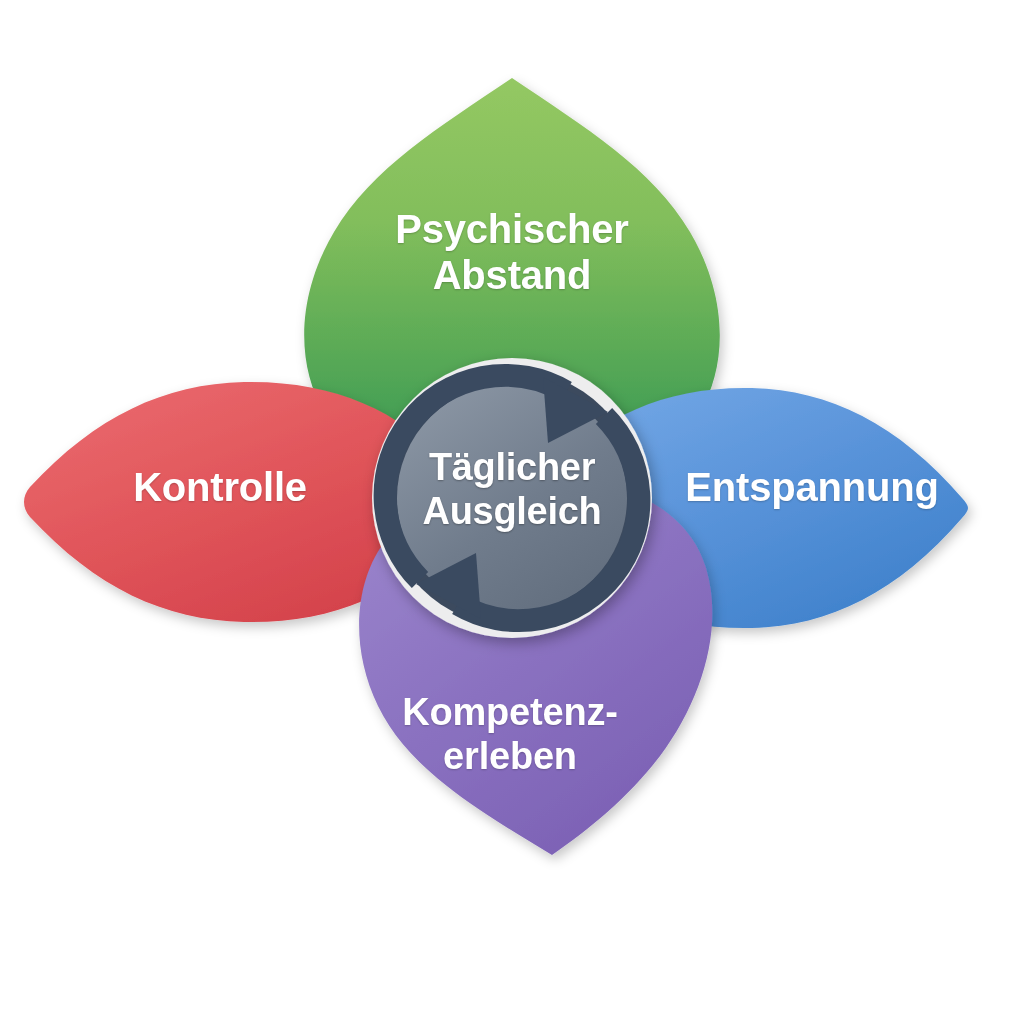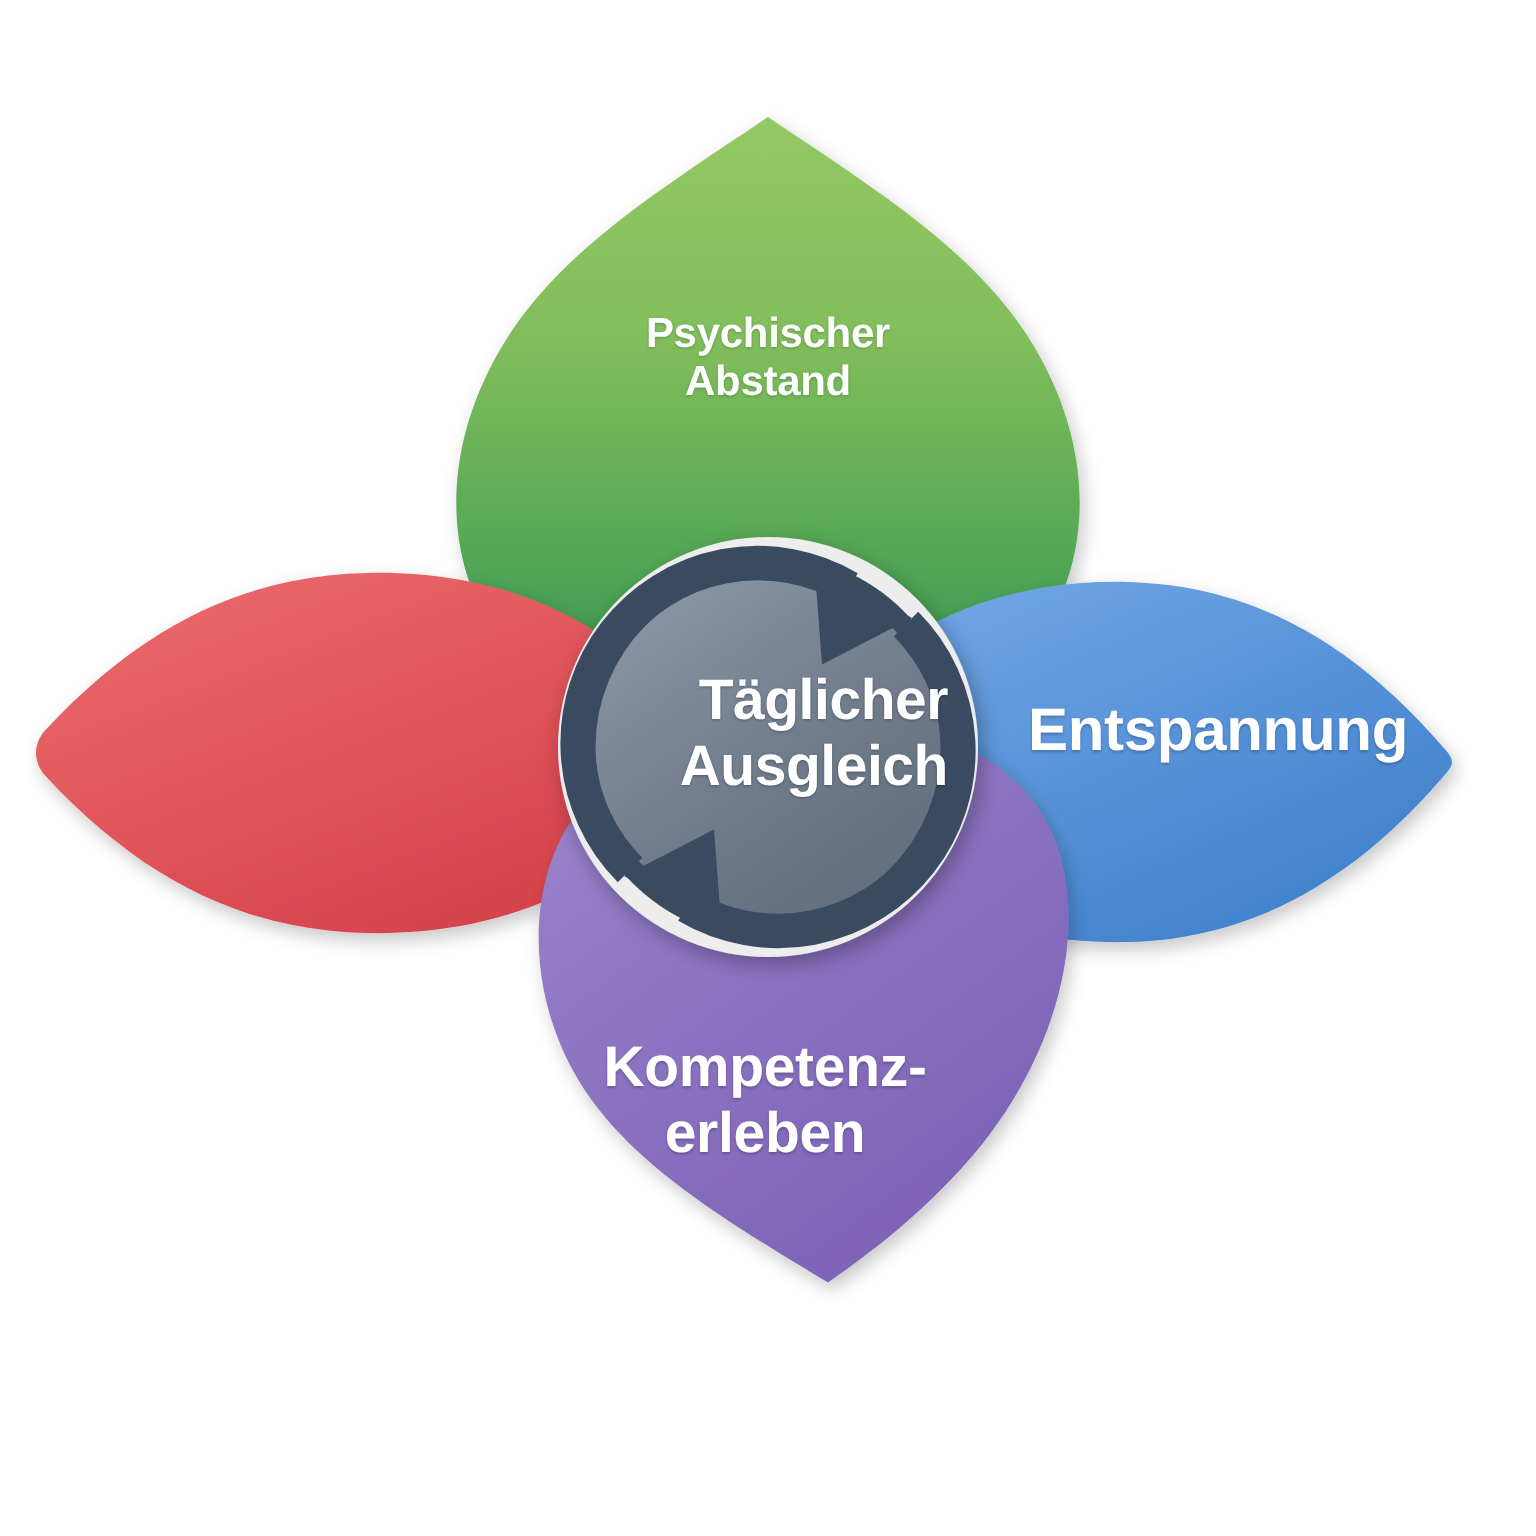--- a/index.html
+++ b/index.html
@@ -35,21 +35,21 @@
     line-height: 1.16;
     letter-spacing: -0.2px;
     text-shadow: 0 1px 2px rgba(0,0,0,0.22);
     pointer-events: none;
     white-space: pre-line;
   }
   #label-top {
     left: 332px;
     top: 206px;
     width: 360px;
-    font-size: 28px;
+    font-size: 40px;
   }
   #label-left {
     left: 60px;
     top: 464px;
     width: 320px;
     font-size: 40px;
   }
   #label-right {
     left: 652px;
     top: 464px;
@@ -60,21 +60,21 @@
     left: 360px;
     top: 690px;
     width: 300px;
     font-size: 38px;
   }
   #label-center {
     position: absolute;
     left: 392px;
     top: 445px;
     width: 240px;
-    text-align: right;
+    text-align: center;
     color: #ffffff;
     font-family: "Liberation Sans", sans-serif;
     font-weight: bold;
     font-size: 38px;
     line-height: 1.16;
     letter-spacing: -0.3px;
     text-shadow: 0 1px 2px rgba(0,0,0,0.3);
     pointer-events: none;
     white-space: pre-line;
   }
@@ -176,20 +176,21 @@
         <polygon points="543,377 608,412 548,443" fill="#3A4A60"></polygon>
 
         <polygon points="481,619 416,584 476,553" fill="#3A4A60"></polygon>
       </g>
     </g>
   </svg>
 
   <div class="petal-label" id="label-top">Psychischer
 Abstand</div>
 
+  <div class="petal-label" id="label-left">Kontrolle</div>
 
   <div class="petal-label" id="label-right">Entspannung</div>
 
   <div class="petal-label" id="label-bottom">Kompetenz-
 erleben</div>
 
   <div id="label-center">Täglicher
 Ausgleich</div>
 
 </div>

